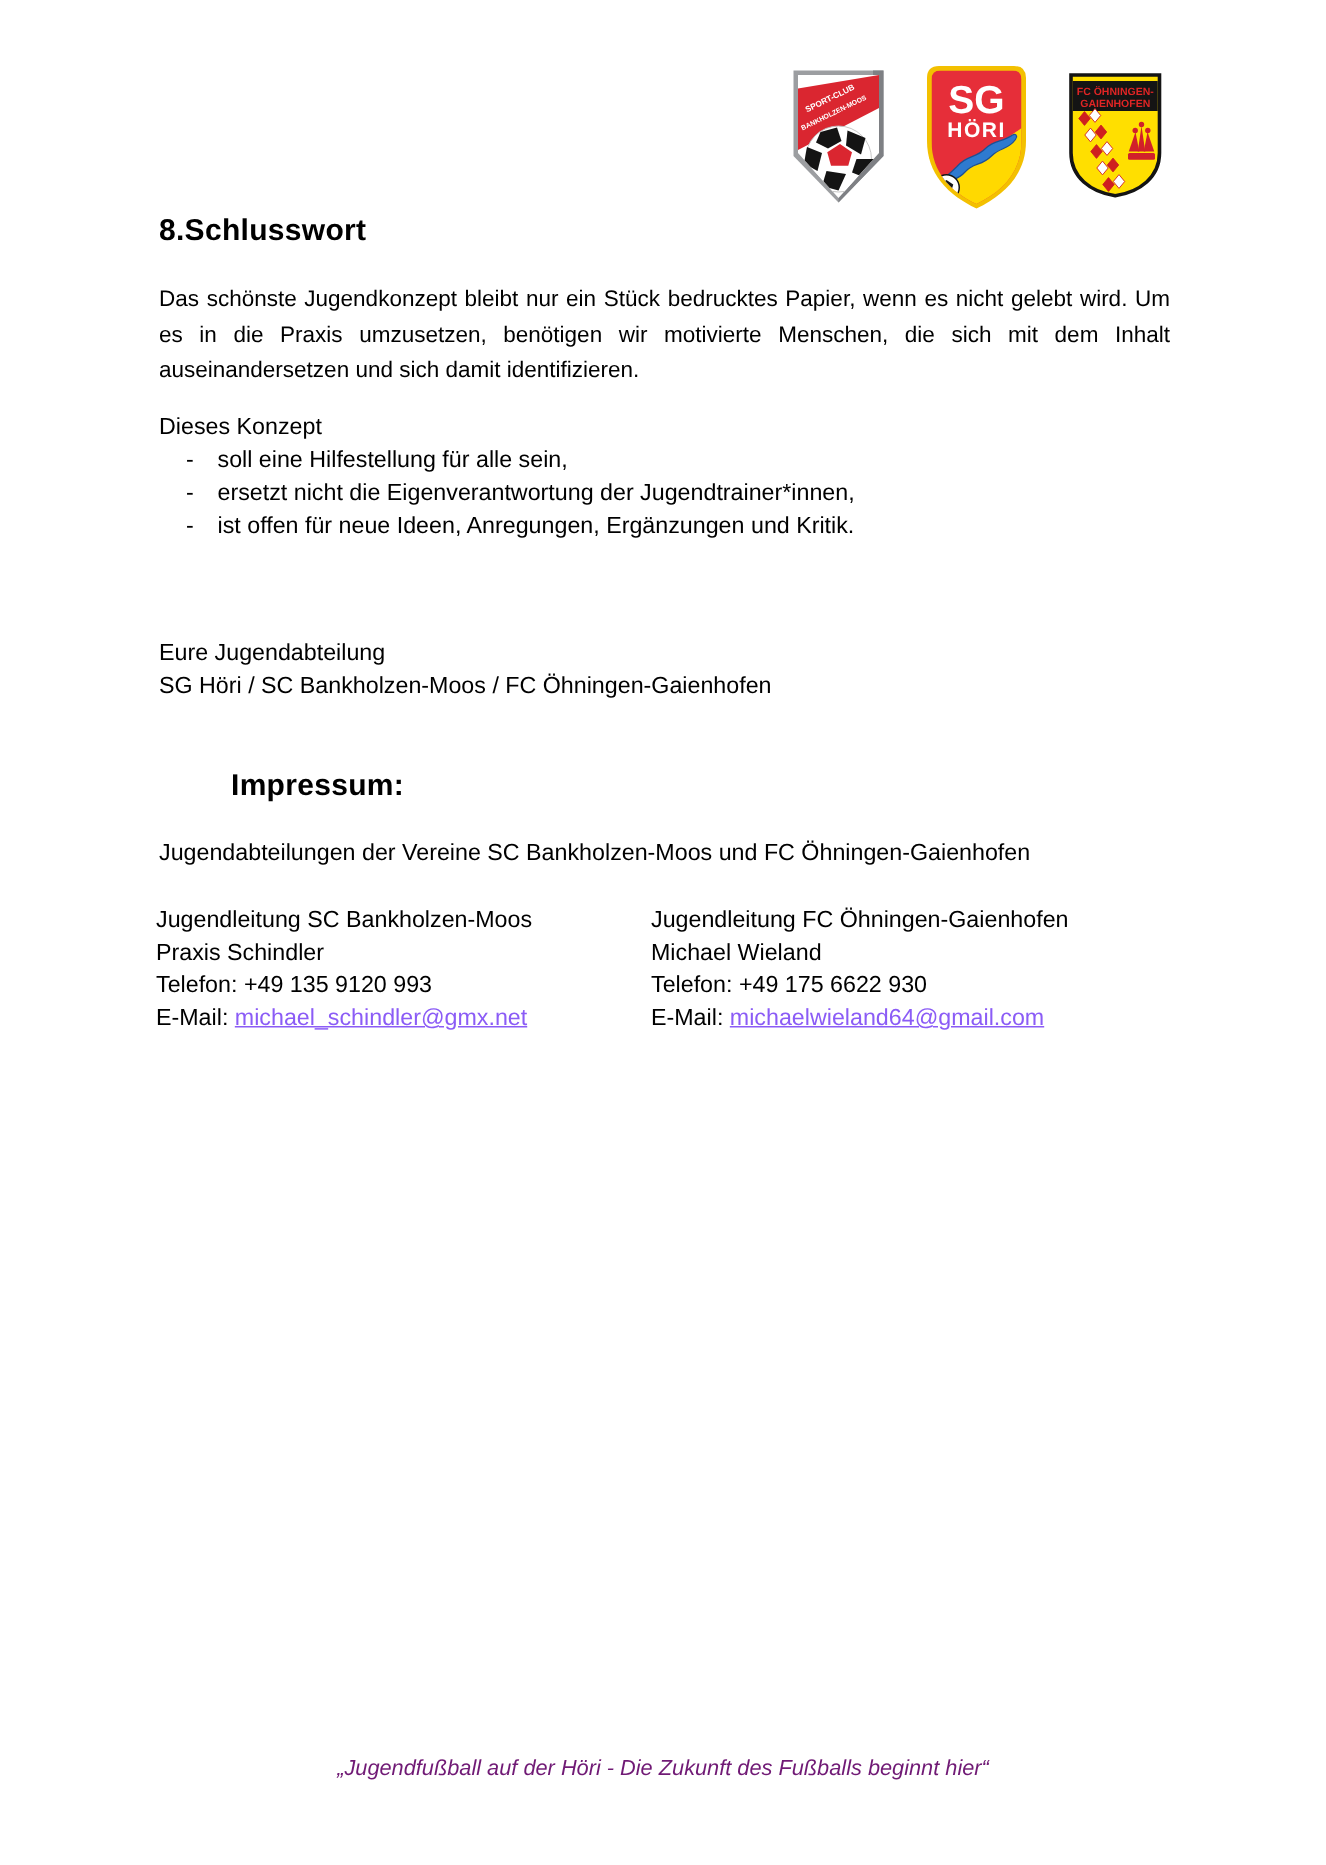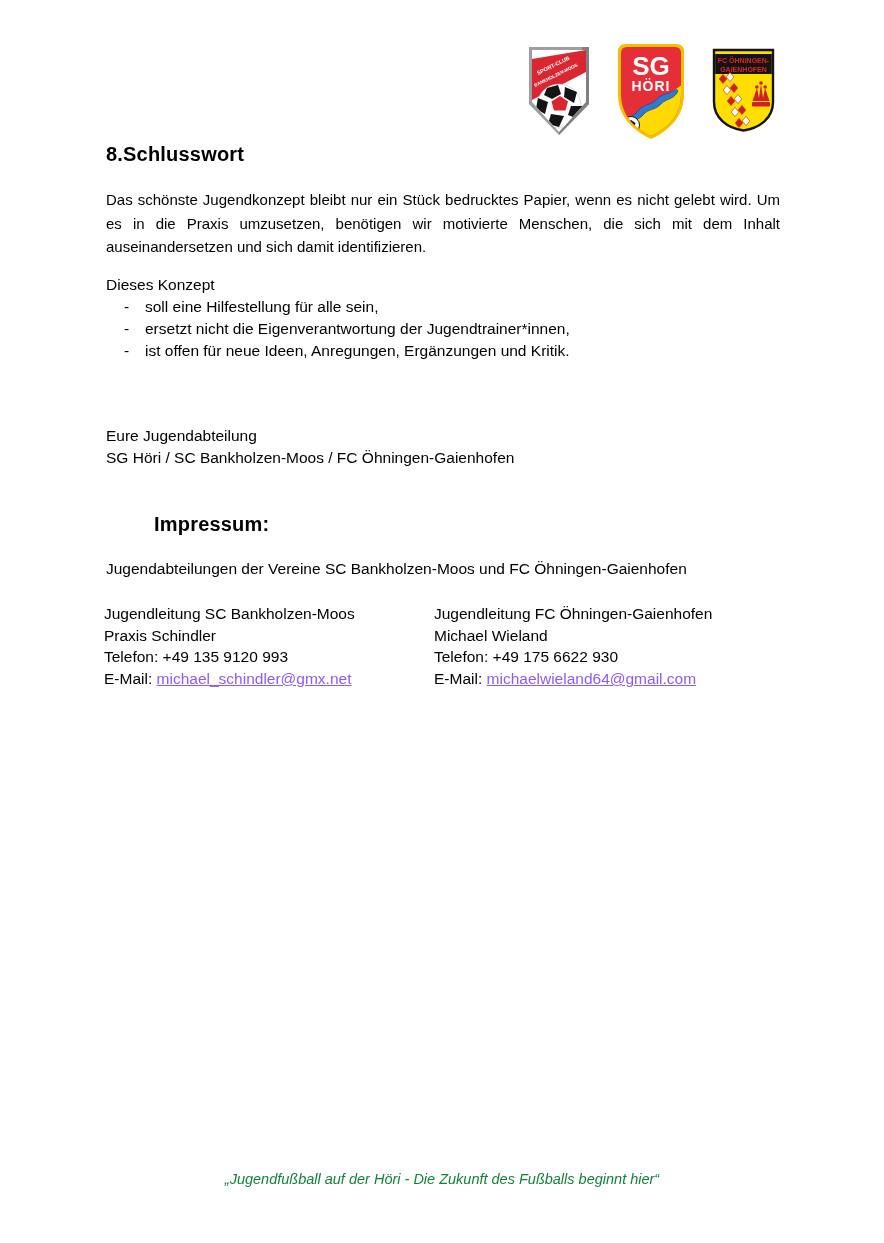--- a/index.html
+++ b/index.html
@@ -94,21 +94,21 @@
     cursor: pointer;
   }
   .footer-quote {
     position: absolute;
     left: 0;
     top: 1171px;
     width: 884px;
     text-align: center;
     font-size: 14.5px;
     font-style: italic;
-    color: #15803d;
+    color: #701a75;
   }
   svg text { font-family: "Liberation Sans", sans-serif; }
 </style>
 </head>
 <body>
 
 <div class="page">
 
   <div class="logos">
 

